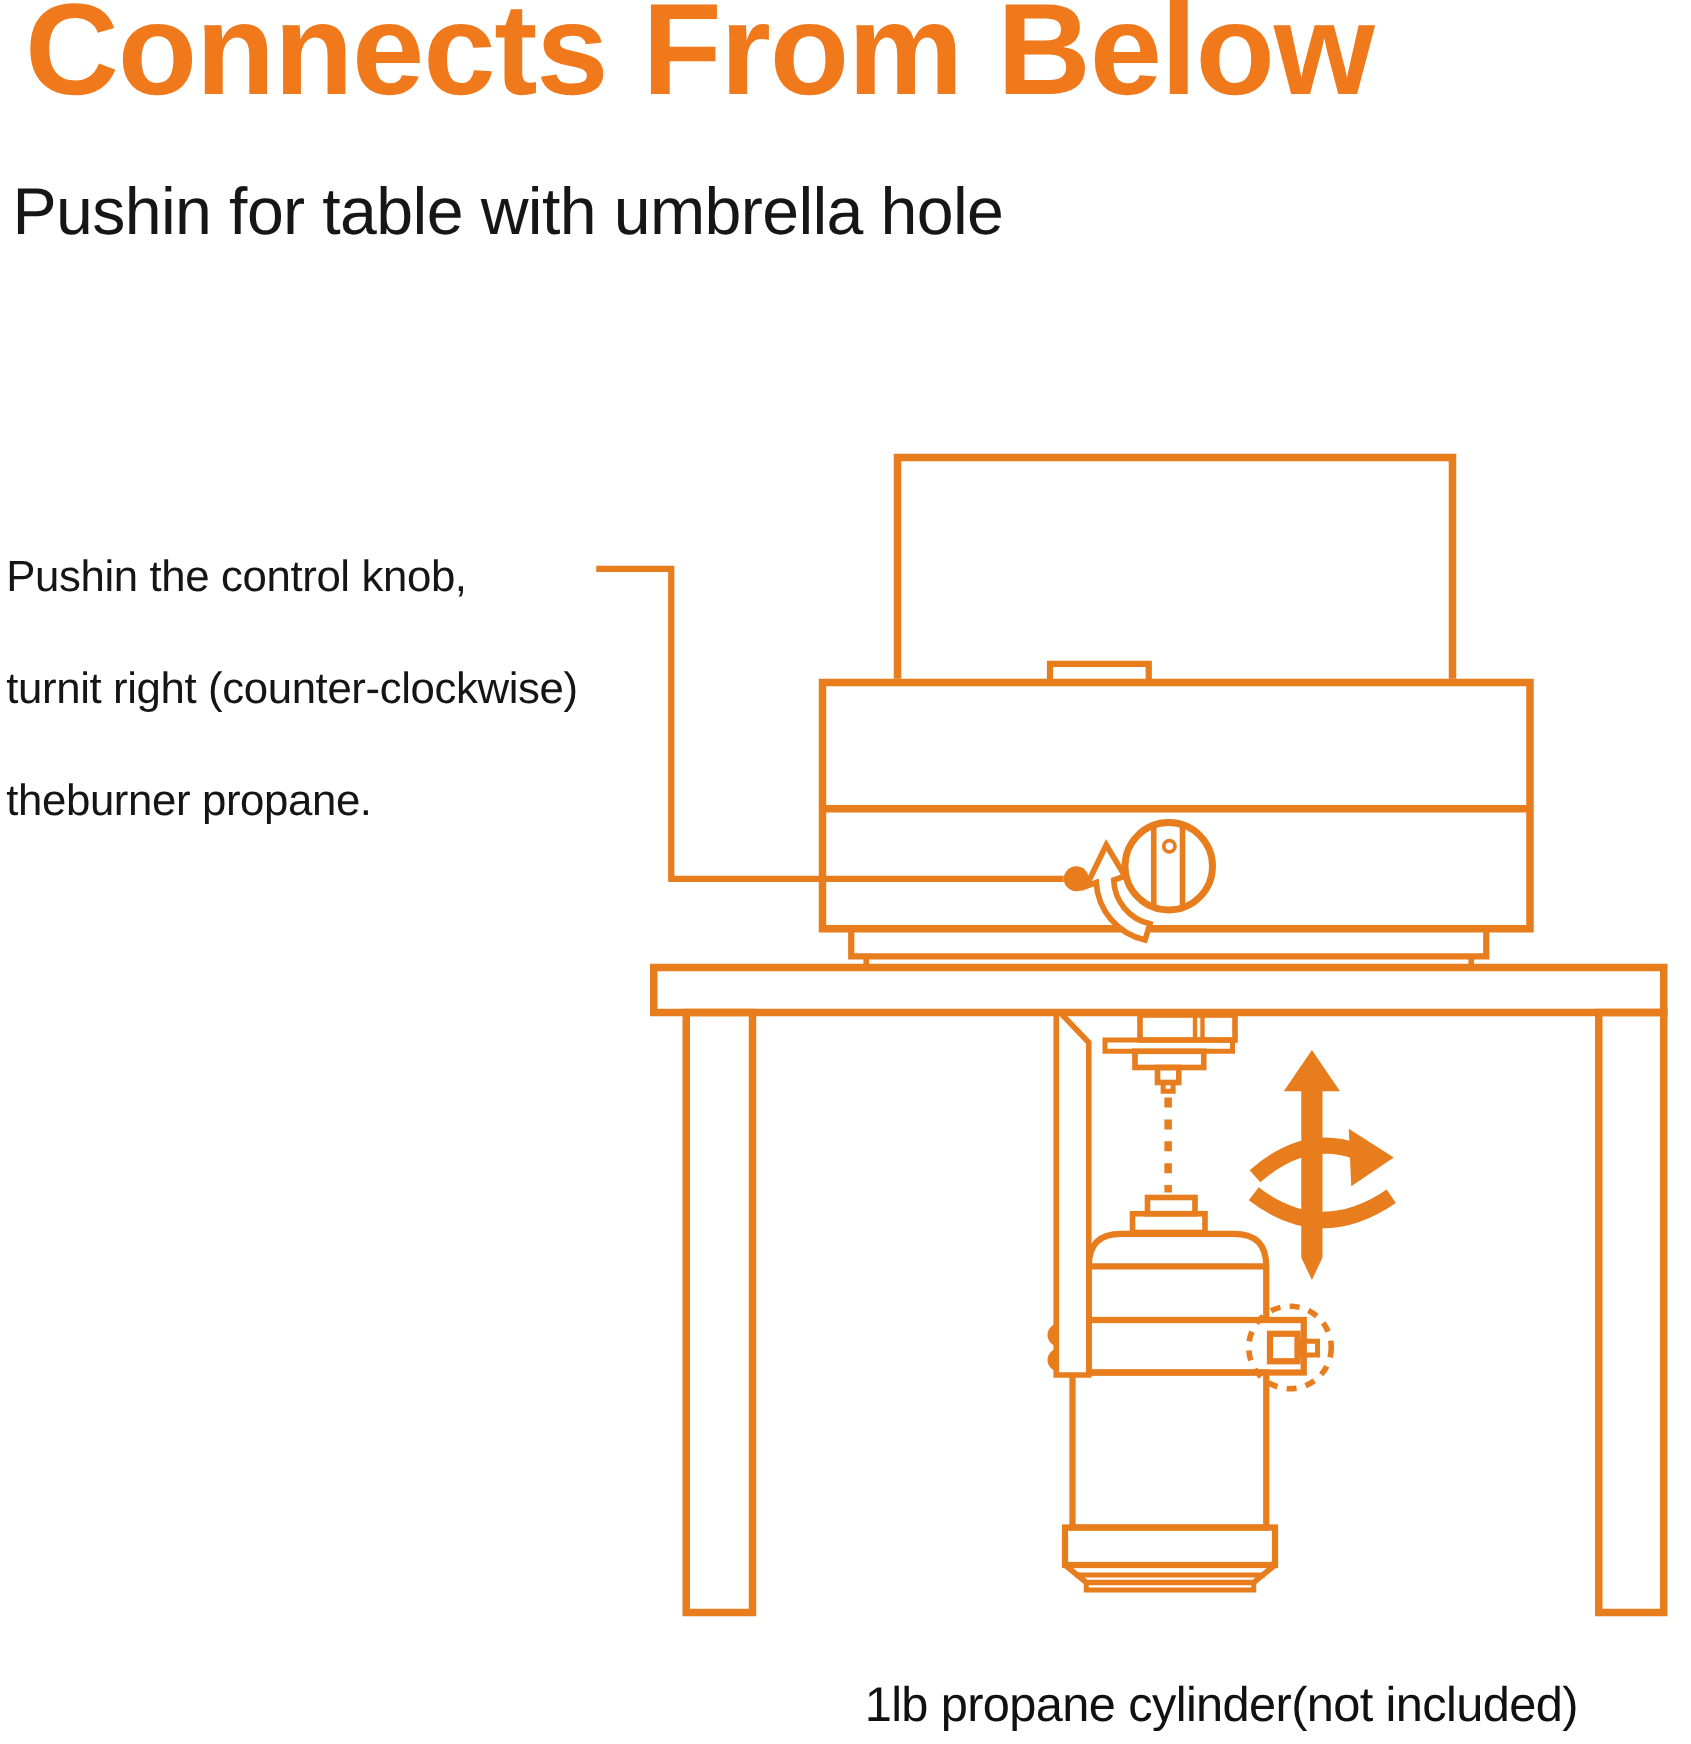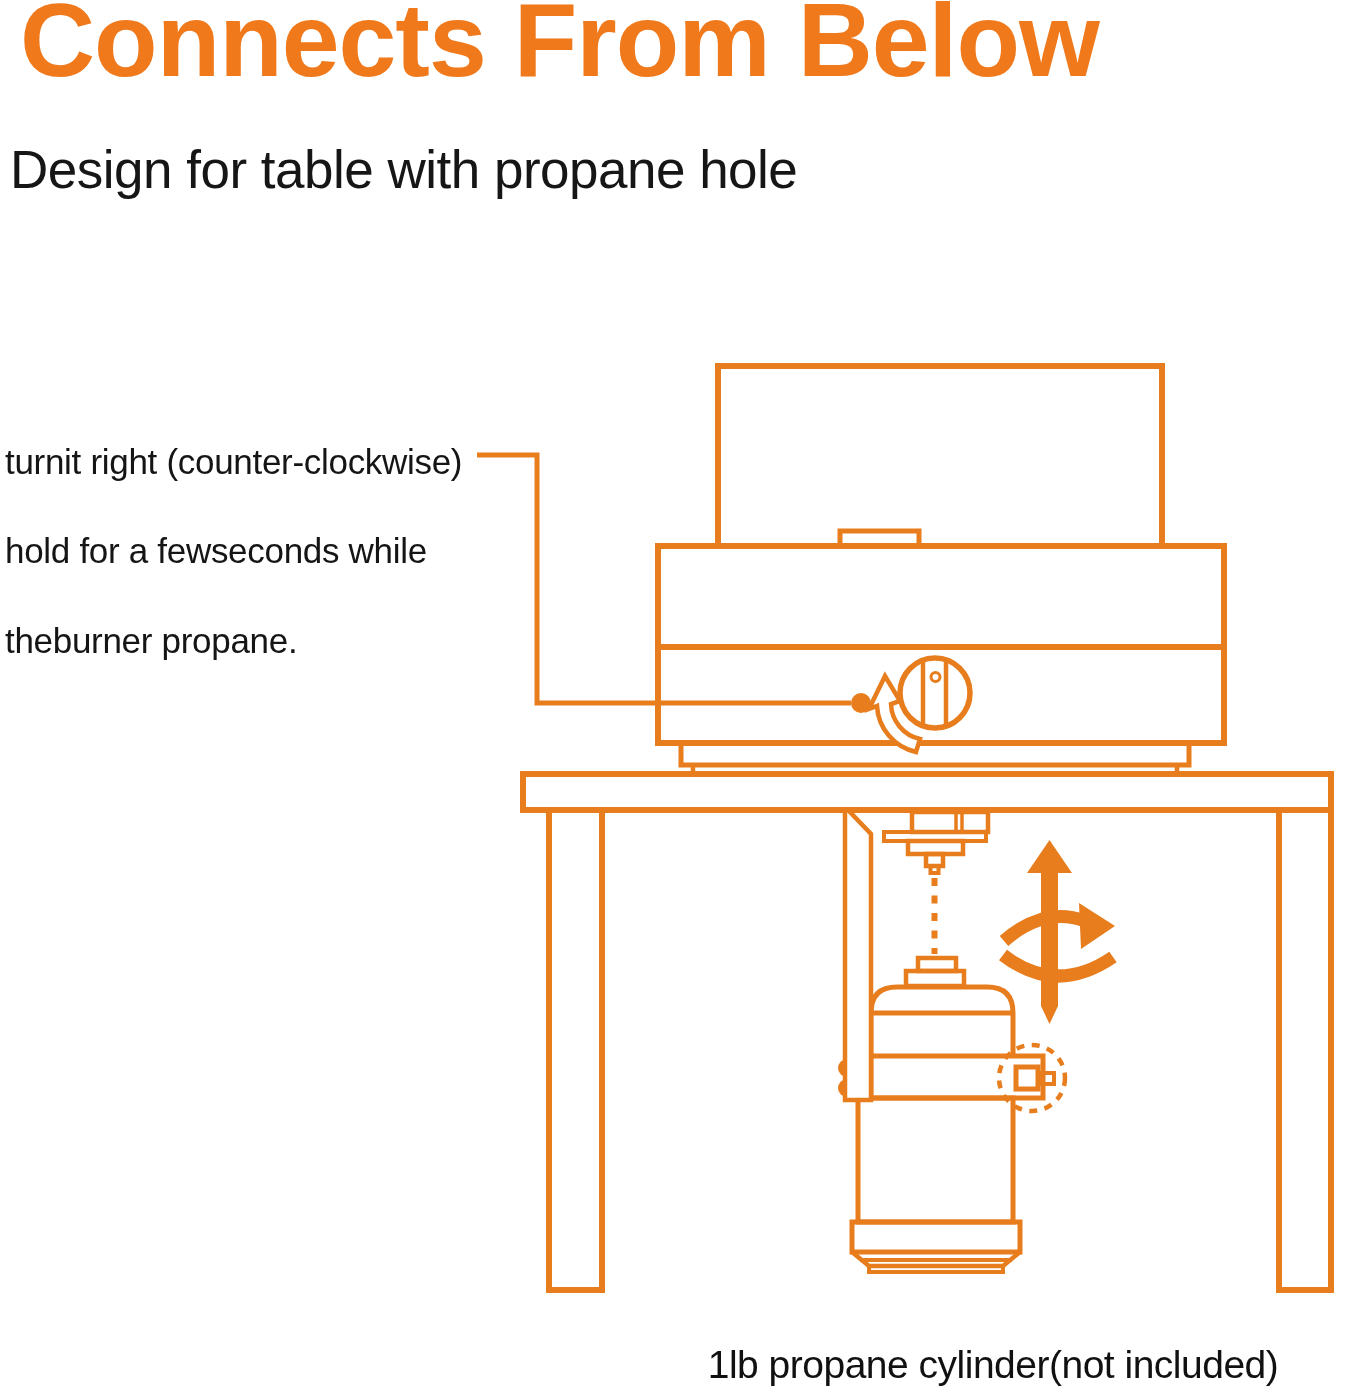--- a/index.html
+++ b/index.html
@@ -48,39 +48,38 @@
   }
   .caption{
     position:absolute;
     left:977px;top:1343px;
     transform:translateX(-50%);
     font-size:39px;
     font-weight:500;
     letter-spacing:-0.5px;
     color:#111111;
     white-space:nowrap;
-    margin-left:16px;
   }
   svg.diagram{
     position:absolute;
     left:0;top:0;
     width:1353px;height:1395px;
   }
 </style>
 </head>
 <body>
 
 <div class="canvas">
 
   <h1 class="title">Connects From Below</h1>
-  <div class="subtitle">Design for table with propane hole</div>
+  <div class="subtitle">Pushin for table with umbrella hole</div>
 
   <div class="instructions">
+    <div class="instr-line">Pushin the control knob,</div>
     <div class="instr-line">turnit right (counter-clockwise)</div>
-    <div class="instr-line">hold for a fewseconds while</div>
     <div class="instr-line">theburner propane.</div>
   </div>
 
   <svg class="diagram" viewBox="0 0 1353 1395" fill="none" stroke="#E87D1E" stroke-linecap="butt" stroke-linejoin="miter">
 
     <g>
       <path d="M718 543 V366 H1162 V543" stroke-width="6"></path>
     </g>
 
     <g>

